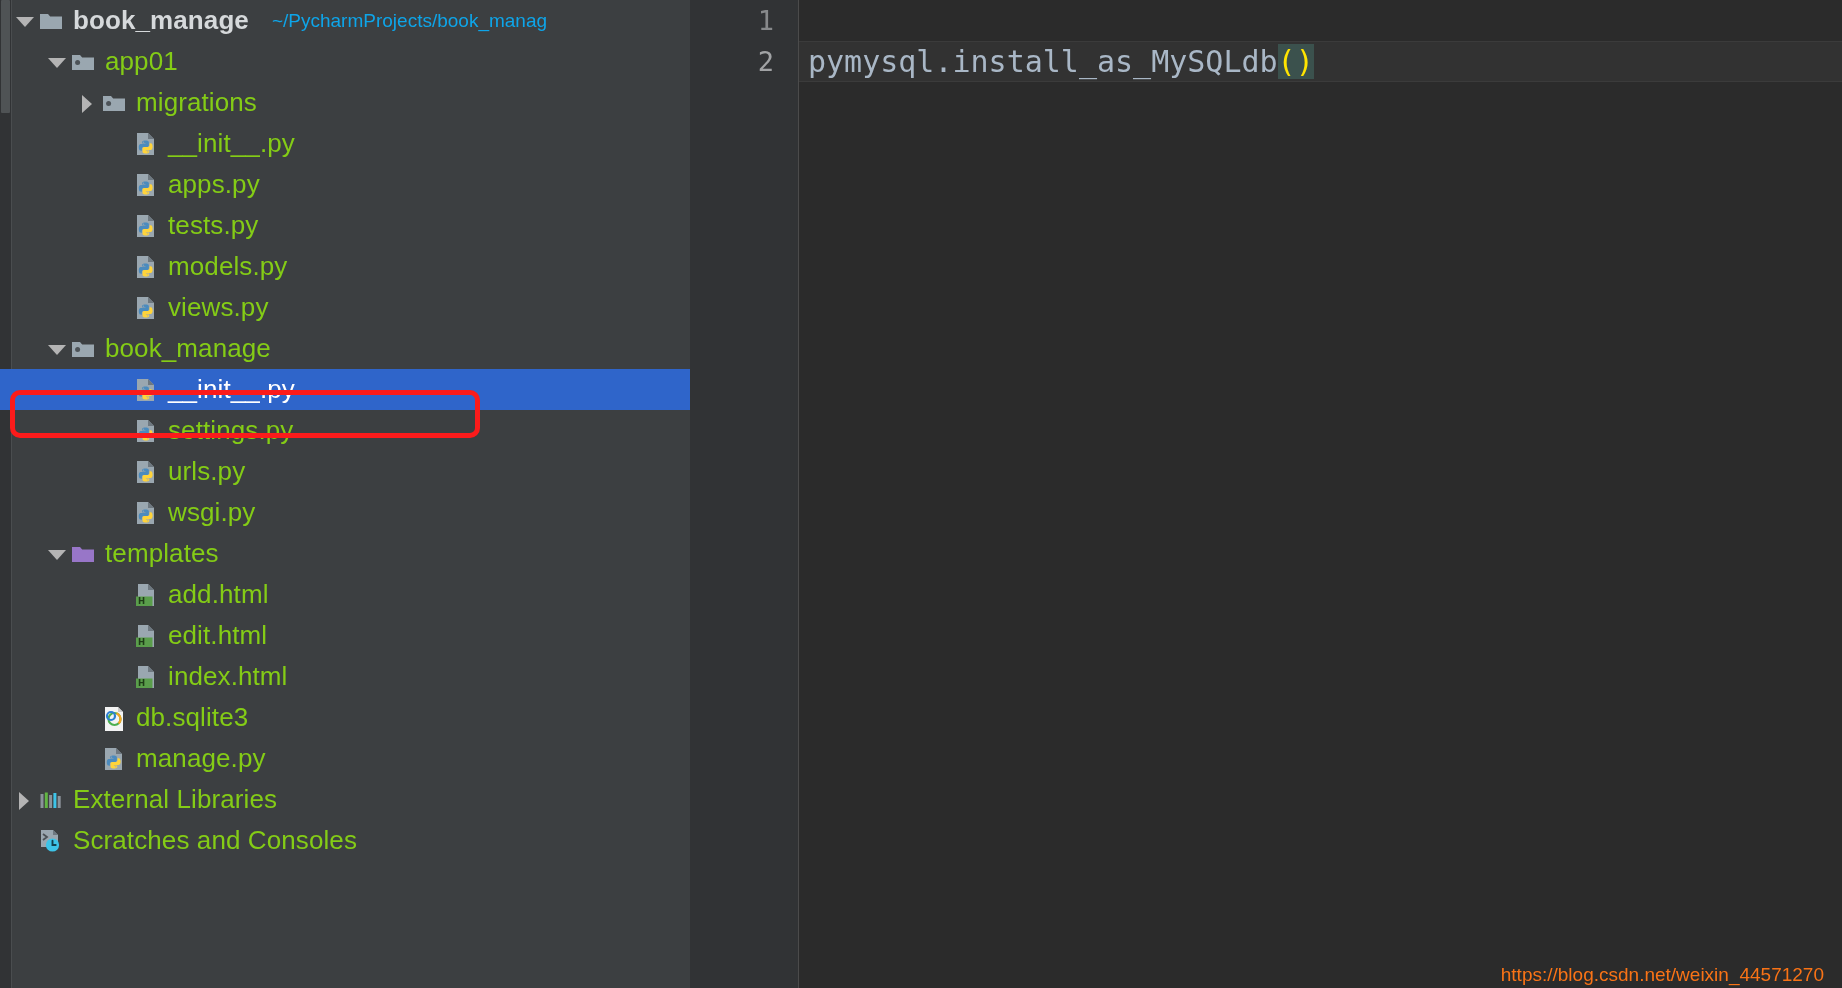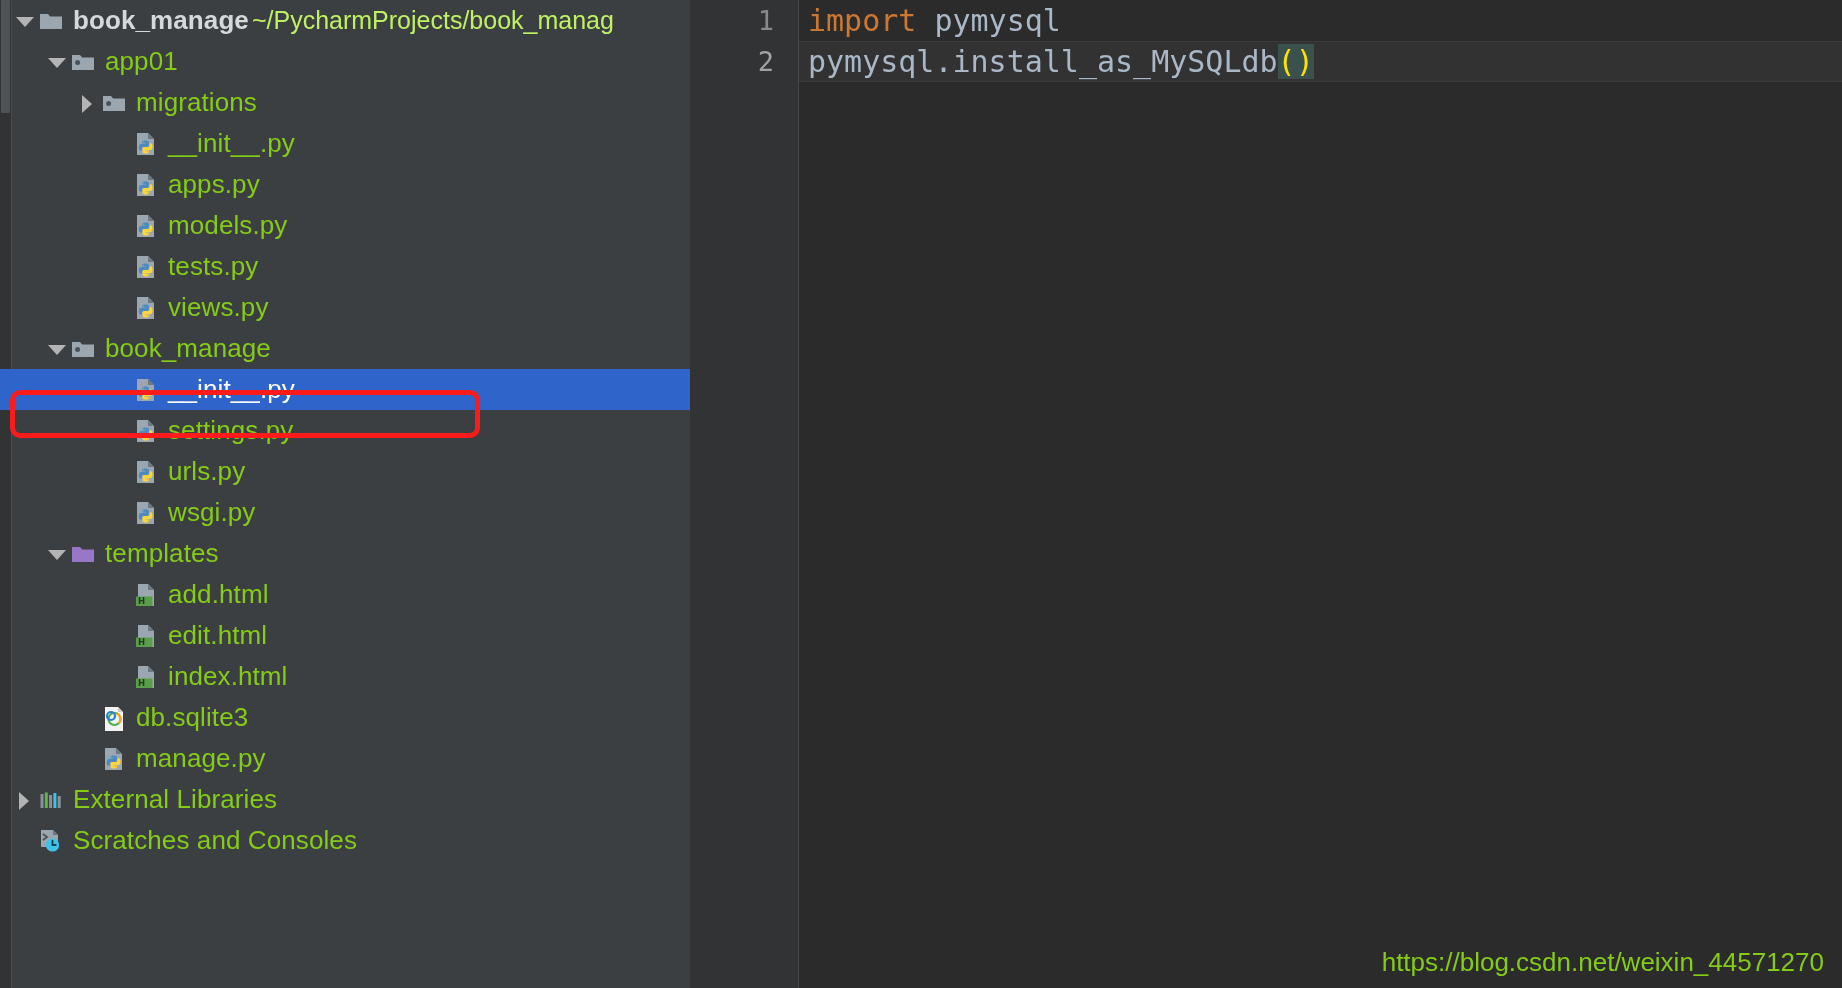--- a/index.html
+++ b/index.html
@@ -68,23 +68,23 @@
   }
   .row .label {
     color: #84cc16;
     letter-spacing: 0.1px;
   }
   .row.root .label {
     font-weight: bold;
     color: #d6d9db;
   }
   .row .path-hint {
-    color: #bef264;
-    font-size: 25px;
-    margin-left: 3px;
+    color: #0ea5e9;
+    font-size: 19px;
+    margin-left: 23px;
   }
   .row.selected {
     background: #2f65ca;
   }
   .row.selected .label { color: #ffffff; }
 
   
   .ind-0 { padding-left: 0px; }
   .ind-1 { padding-left: 32px; }
   .ind-2 { padding-left: 63px; }
@@ -198,23 +198,23 @@
   .code-line.l2 { top: 41px; }
   .kw { color: #cc7832; }
   .bracket-match {
     color: #ffe400;
     background: #3b514d;
   }
 
   #watermark {
     position: absolute;
     right: 18px;
-    bottom: 10px;
-    color: #84cc16;
-    font-size: 26px;
+    bottom: 2px;
+    color: #f97316;
+    font-size: 19px;
     font-family: "Liberation Sans", sans-serif;
   }
 </style>
 </head>
 <body>
 
 <div id="app">
 
   <div id="project-panel">
 
@@ -281,33 +281,33 @@
         <div class="row ind-3">
           <span class="twisty"></span>
           <span class="icon">
             <svg width="26" height="26" viewBox="0 0 26 26">
               <path d="M4 2 h11 l6 6 v16 H4 Z" fill="#9aa7b0"></path>
               <path d="M15 2 l6 6 h-6 Z" fill="#6e7880"></path>
               <path d="M12.4 9.5 c-3.4 0-3.2 1.5-3.2 1.5 l0 1.6 h3.3 v0.5 H8 s-2.2-0.25-2.2 3.2 c0 3.45 1.93 3.33 1.93 3.33 h1.15 v-1.6 s-0.06-1.93 1.9-1.93 h3.27 s1.84 0.03 1.84-1.78 v-2.99 s0.28-1.83-3.49-1.83 z m-1.82 1.04 a0.59 0.59 0 1 1 0 1.18 0.59 0.59 0 0 1 0-1.18 z" fill="#4b8bbe"></path>
               <path d="M13 22.5 c3.4 0 3.2-1.5 3.2-1.5 l0-1.6 h-3.3 v-0.5 h4.5 s2.2 0.25 2.2-3.2 c0-3.45-1.93-3.33-1.93-3.33 h-1.15 v1.6 s0.06 1.93-1.9 1.93 h-3.27 s-1.84-0.03-1.84 1.78 v2.99 s-0.28 1.83 3.49 1.83 z m1.82-1.04 a0.59 0.59 0 1 1 0-1.18 0.59 0.59 0 0 1 0 1.18 z" fill="#ffd43b"></path>
             </svg>
           </span>
+          <span class="label">tests.py</span>
+        </div>
+        <div class="row ind-3">
+          <span class="twisty"></span>
+          <span class="icon">
+            <svg width="26" height="26" viewBox="0 0 26 26">
+              <path d="M4 2 h11 l6 6 v16 H4 Z" fill="#9aa7b0"></path>
+              <path d="M15 2 l6 6 h-6 Z" fill="#6e7880"></path>
+              <path d="M12.4 9.5 c-3.4 0-3.2 1.5-3.2 1.5 l0 1.6 h3.3 v0.5 H8 s-2.2-0.25-2.2 3.2 c0 3.45 1.93 3.33 1.93 3.33 h1.15 v-1.6 s-0.06-1.93 1.9-1.93 h3.27 s1.84 0.03 1.84-1.78 v-2.99 s0.28-1.83-3.49-1.83 z m-1.82 1.04 a0.59 0.59 0 1 1 0 1.18 0.59 0.59 0 0 1 0-1.18 z" fill="#4b8bbe"></path>
+              <path d="M13 22.5 c3.4 0 3.2-1.5 3.2-1.5 l0-1.6 h-3.3 v-0.5 h4.5 s2.2 0.25 2.2-3.2 c0-3.45-1.93-3.33-1.93-3.33 h-1.15 v1.6 s0.06 1.93-1.9 1.93 h-3.27 s-1.84-0.03-1.84 1.78 v2.99 s-0.28 1.83 3.49 1.83 z m1.82-1.04 a0.59 0.59 0 1 1 0-1.18 0.59 0.59 0 0 1 0 1.18 z" fill="#ffd43b"></path>
+            </svg>
+          </span>
           <span class="label">models.py</span>
-        </div>
-        <div class="row ind-3">
-          <span class="twisty"></span>
-          <span class="icon">
-            <svg width="26" height="26" viewBox="0 0 26 26">
-              <path d="M4 2 h11 l6 6 v16 H4 Z" fill="#9aa7b0"></path>
-              <path d="M15 2 l6 6 h-6 Z" fill="#6e7880"></path>
-              <path d="M12.4 9.5 c-3.4 0-3.2 1.5-3.2 1.5 l0 1.6 h3.3 v0.5 H8 s-2.2-0.25-2.2 3.2 c0 3.45 1.93 3.33 1.93 3.33 h1.15 v-1.6 s-0.06-1.93 1.9-1.93 h3.27 s1.84 0.03 1.84-1.78 v-2.99 s0.28-1.83-3.49-1.83 z m-1.82 1.04 a0.59 0.59 0 1 1 0 1.18 0.59 0.59 0 0 1 0-1.18 z" fill="#4b8bbe"></path>
-              <path d="M13 22.5 c3.4 0 3.2-1.5 3.2-1.5 l0-1.6 h-3.3 v-0.5 h4.5 s2.2 0.25 2.2-3.2 c0-3.45-1.93-3.33-1.93-3.33 h-1.15 v1.6 s0.06 1.93-1.9 1.93 h-3.27 s-1.84-0.03-1.84 1.78 v2.99 s-0.28 1.83 3.49 1.83 z m1.82-1.04 a0.59 0.59 0 1 1 0-1.18 0.59 0.59 0 0 1 0 1.18 z" fill="#ffd43b"></path>
-            </svg>
-          </span>
-          <span class="label">tests.py</span>
         </div>
         <div class="row ind-3">
           <span class="twisty"></span>
           <span class="icon">
             <svg width="26" height="26" viewBox="0 0 26 26">
               <path d="M4 2 h11 l6 6 v16 H4 Z" fill="#9aa7b0"></path>
               <path d="M15 2 l6 6 h-6 Z" fill="#6e7880"></path>
               <path d="M12.4 9.5 c-3.4 0-3.2 1.5-3.2 1.5 l0 1.6 h3.3 v0.5 H8 s-2.2-0.25-2.2 3.2 c0 3.45 1.93 3.33 1.93 3.33 h1.15 v-1.6 s-0.06-1.93 1.9-1.93 h3.27 s1.84 0.03 1.84-1.78 v-2.99 s0.28-1.83-3.49-1.83 z m-1.82 1.04 a0.59 0.59 0 1 1 0 1.18 0.59 0.59 0 0 1 0-1.18 z" fill="#4b8bbe"></path>
               <path d="M13 22.5 c3.4 0 3.2-1.5 3.2-1.5 l0-1.6 h-3.3 v-0.5 h4.5 s2.2 0.25 2.2-3.2 c0-3.45-1.93-3.33-1.93-3.33 h-1.15 v1.6 s0.06 1.93-1.9 1.93 h-3.27 s-1.84-0.03-1.84 1.78 v2.99 s-0.28 1.83 3.49 1.83 z m1.82-1.04 a0.59 0.59 0 1 1 0-1.18 0.59 0.59 0 0 1 0 1.18 z" fill="#ffd43b"></path>
             </svg>
@@ -475,20 +475,19 @@
 
   <div id="editor">
     <div id="gutter">
       <div class="gutter-num n1">1</div>
       <div class="gutter-num n2">2</div>
     </div>
     <div id="gutter-border"></div>
 
     <div id="caret-line-highlight"></div>
 
-    <div class="code-line l1"><span class="kw">import</span><span> pymysql</span></div>
 
     <div class="code-line l2"><span>pymysql.install_as_MySQLdb</span><span class="bracket-match">()</span></div>
 
     <div id="watermark">https://blog.csdn.net/weixin_44571270</div>
   </div>
 
 </div>
 
 </body></html>

